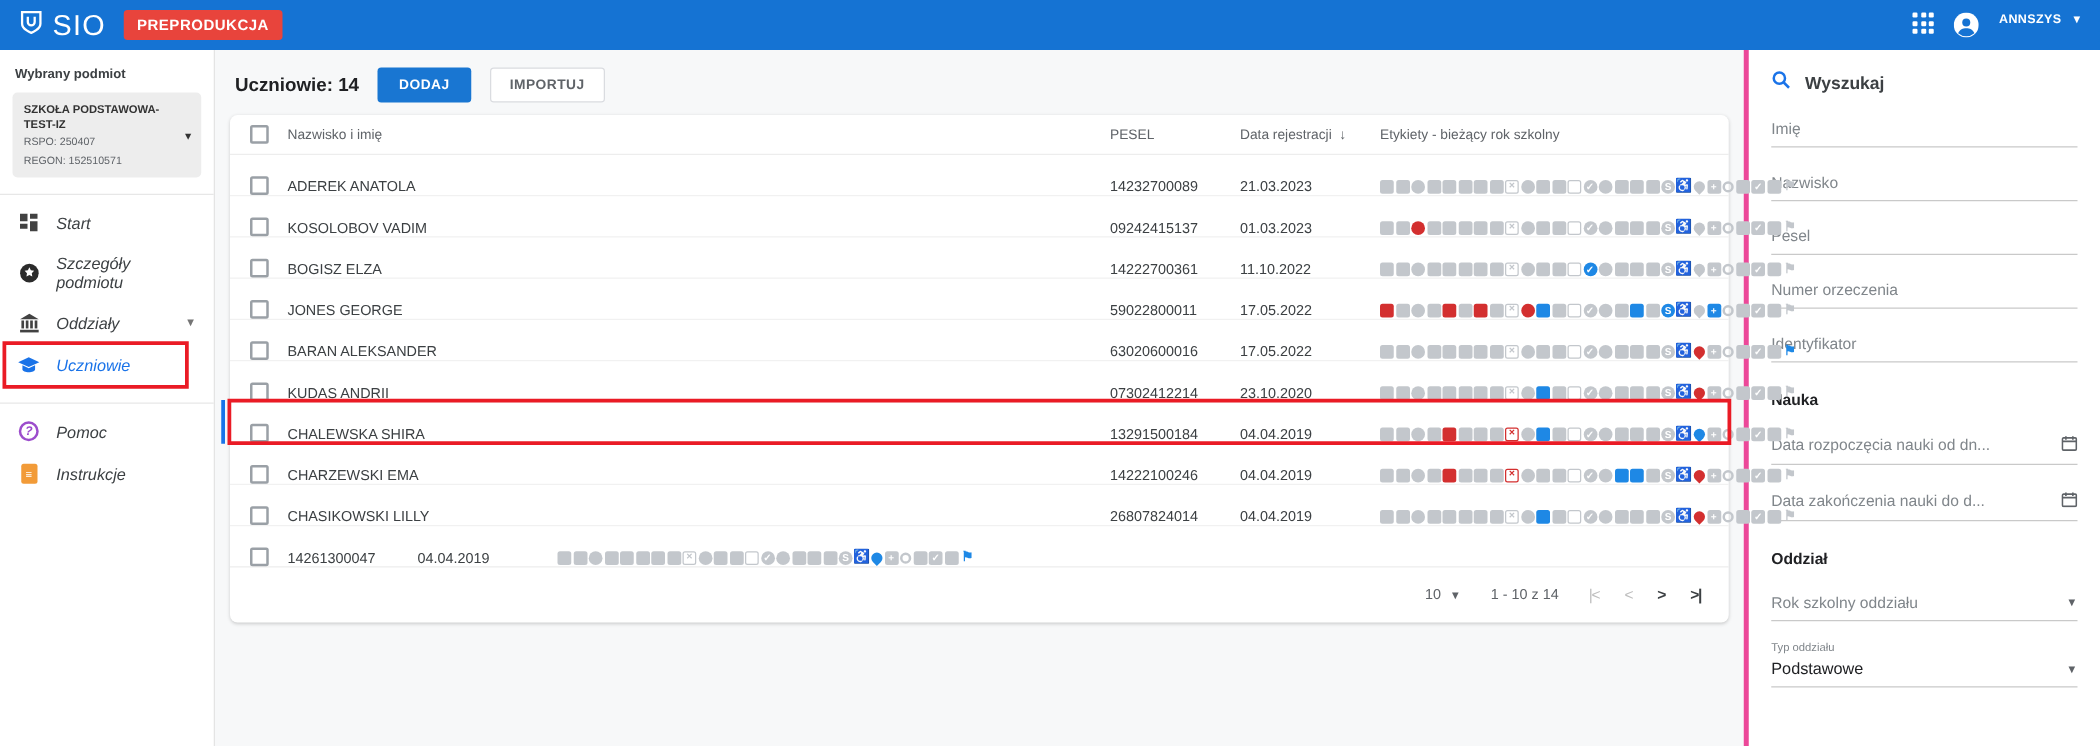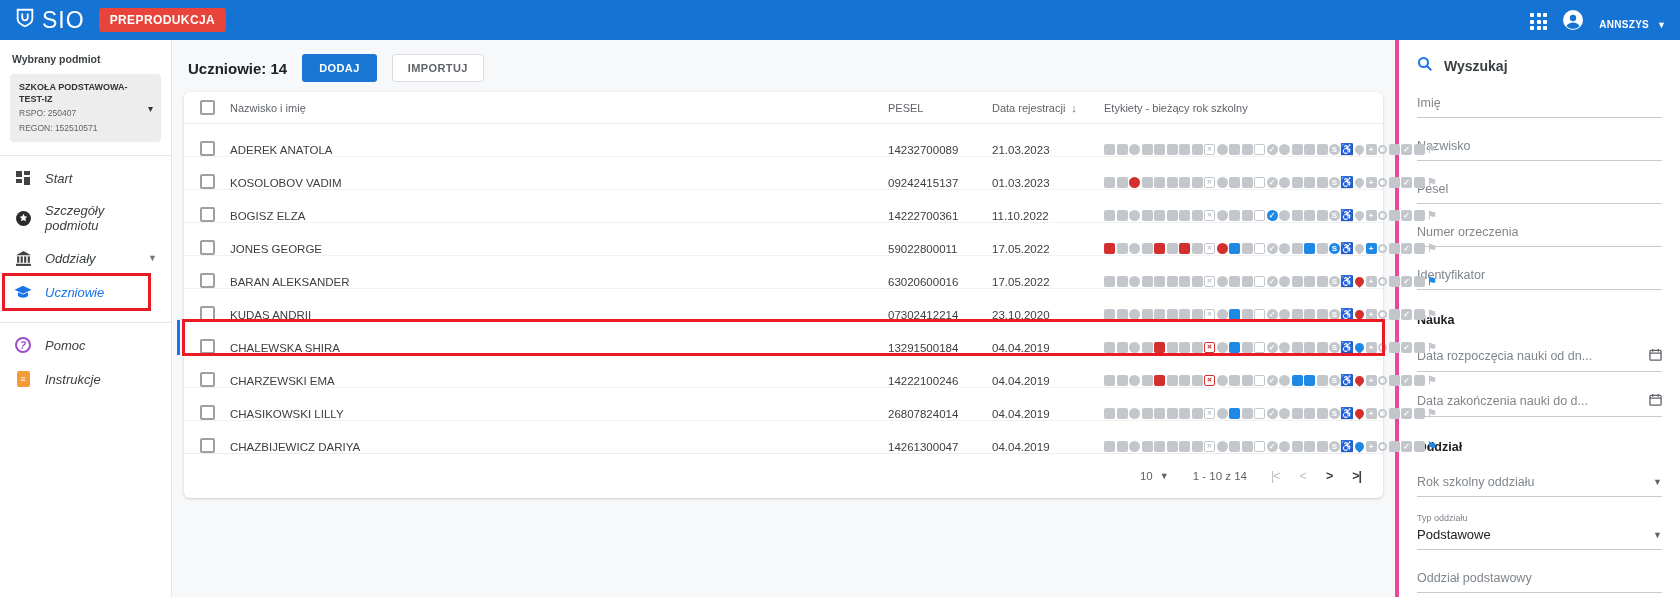--- a/index.html
+++ b/index.html
@@ -3,21 +3,21 @@
 <meta charset="utf-8">
 <style>
   * { margin:0; padding:0; box-sizing:border-box; }
   html,body { width:1680px; height:597px; overflow:hidden; font-family:"Liberation Sans",sans-serif; background:#f7f8f9; }
 
   
   .topbar { height:40px; background:#1573d3; display:flex; align-items:center; padding:0 14px; color:#fff; }
   .logo-wrap { display:flex; align-items:center; gap:6px; }
   .logo-text { font-size:23px; font-weight:500; letter-spacing:1px; }
   .env-badge { margin-left:14px; background:#e8443c; color:#fff; font-size:12px; font-weight:bold; padding:5px 11px; border-radius:3px; letter-spacing:.4px; }
-  .tb-right { margin-left:auto; display:flex; align-items:flex-end; gap:16px; }
+  .tb-right { margin-left:auto; display:flex; align-items:flex-start; gap:16px; }
   .apps-grid { width:17px; height:17px; display:grid; grid-template-columns:repeat(3,1fr); gap:2.5px; }
   .apps-grid i { background:#fff; border-radius:1px; }
   .avatar { width:20px; height:20px; }
   .username { font-size:10px; font-weight:bold; letter-spacing:.3px; }
   .tb-caret { font-size:9px; margin-left:-8px; }
 
   
   .layout { display:flex; height:557px; }
 
   
@@ -565,21 +565,20 @@
                 <span class="chip sq" style="background: rgb(195, 199, 204);">✓</span>
                 <span class="chip sq" style="background: rgb(195, 199, 204);"></span>
                 <span class="chip glyph" style="color: rgb(195, 199, 204);">⚑</span>
               </div>
             </div>
           </div>
           <div class="row">
             <div class="c-check">
               <div class="cbx"></div>
             </div>
-            <div class="c-name">CHAZBIJEWICZ DARIYA</div>
             <div class="c-pesel">14261300047</div>
             <div class="c-date">04.04.2019</div>
             <div class="c-tags">
               <div class="chips">
                 <span class="chip sq" style="background: rgb(195, 199, 204);"></span>
                 <span class="chip sq" style="background: rgb(195, 199, 204);"></span>
                 <span class="chip ci" style="background: rgb(195, 199, 204);"></span>
                 <span class="chip sq" style="background: rgb(195, 199, 204);"></span>
                 <span class="chip sq" style="background: rgb(195, 199, 204);"></span>
                 <span class="chip sq" style="background: rgb(195, 199, 204);"></span>
@@ -668,19 +667,16 @@
         <div class="f-header">Oddział</div>
         <div class="f-field">
           <span>Rok szkolny oddziału</span>
           <span class="f-caret">▼</span>
         </div>
         <div class="f-small-label">Typ oddziału</div>
         <div class="f-value">
           <span>Podstawowe</span>
           <span class="f-caret">▼</span>
         </div>
-        <div class="f-field">
-          <span>Oddział podstawowy</span>
-        </div>
       </div>
   </aside>
 
 </div>
 
 </body></html>

